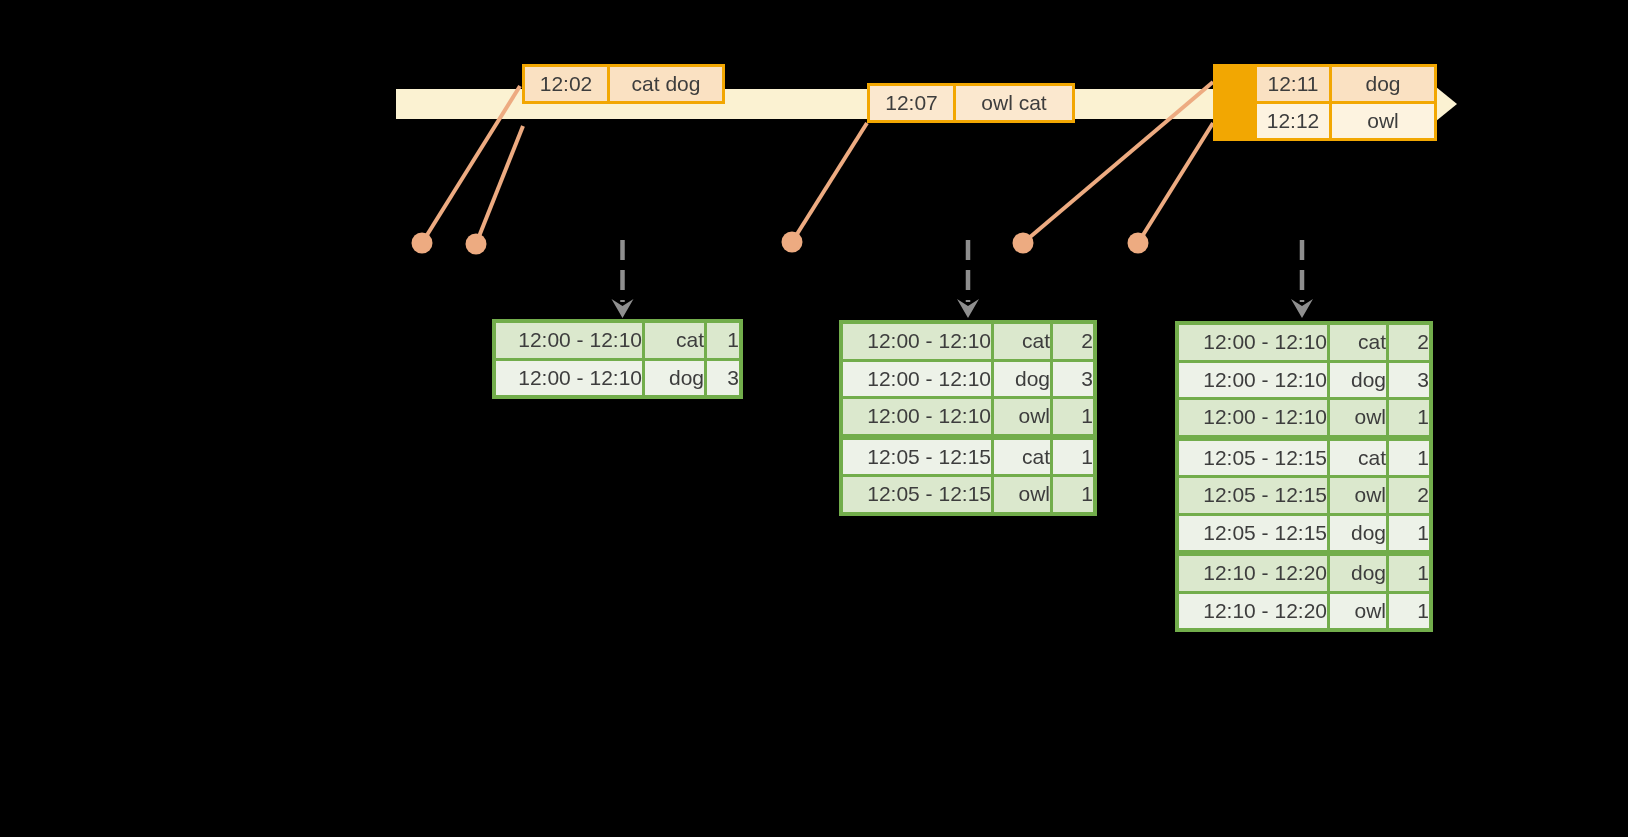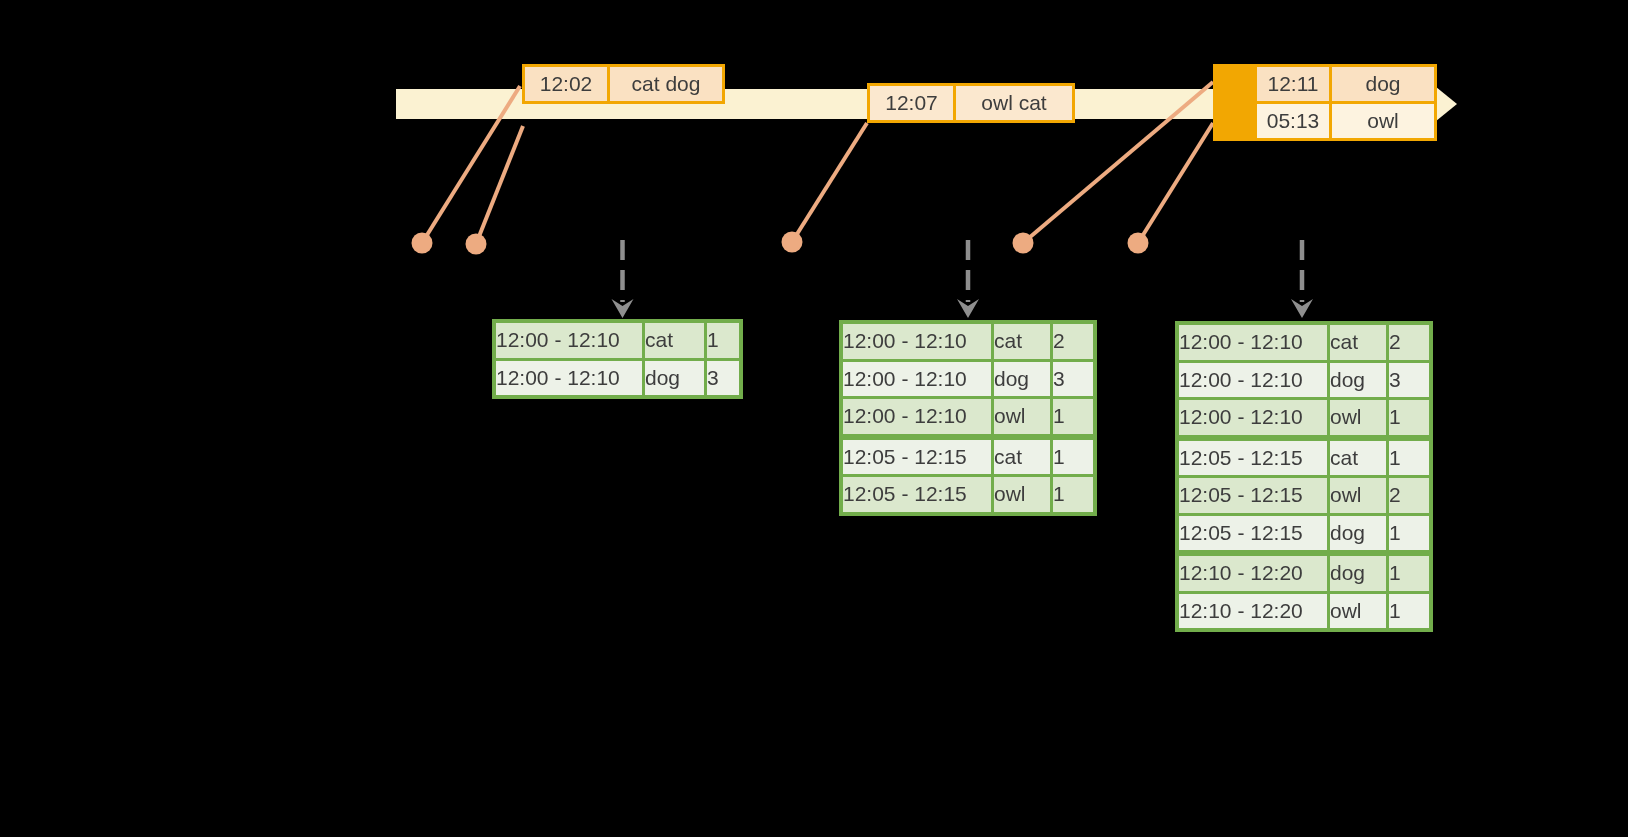--- a/index.html
+++ b/index.html
@@ -24,21 +24,21 @@
   .e-cell{height:34px;line-height:34px;text-align:center;font-size:21px;white-space:nowrap;}
   .c-dark{background:var(--orange-row-dark);}
   .c-light{background:var(--orange-row-light);}
   .c-mid{background:var(--orange-row-mid);}
   
   .g-table{position:absolute;z-index:3;display:flex;flex-direction:column;
     background:var(--green-border);padding:4px;box-sizing:border-box;}
   .g-row{display:grid;column-gap:3px;background:var(--green-border);margin-top:3px;}
   .g-row.first{margin-top:0;}
   .g-row.group-start{margin-top:6px;}
-  .g-cell{height:34.5px;line-height:34.5px;text-align:left;font-size:21px;white-space:nowrap;}
+  .g-cell{height:34.5px;line-height:34.5px;text-align:right;font-size:21px;white-space:nowrap;}
   .g-dark{background:var(--green-row-dark);}
   .g-light{background:var(--green-row-light);}
 </style>
 </head>
 <body>
 
 <div class="canvas">
 
   <div class="band"></div>
   <div class="band-head"></div>
@@ -78,21 +78,21 @@
           <div class="e-cell c-mid">12:07</div>
           <div class="e-cell c-mid">owl cat</div>
         </div>
       </div>
       <div class="e-table" style="left: 1213px; top: 64px; padding-left: 44px;">
         <div class="e-row" style="grid-template-columns: 72px 102px;">
           <div class="e-cell c-dark">12:11</div>
           <div class="e-cell c-dark">dog</div>
         </div>
         <div class="e-row" style="grid-template-columns: 72px 102px;">
-          <div class="e-cell c-light">05:13</div>
+          <div class="e-cell c-light">12:12</div>
           <div class="e-cell c-light">owl</div>
         </div>
       </div>
     </div>
   <div id="result-tables">
       <div class="g-table" style="left: 492px; top: 319px;">
         <div class="g-row first" style="grid-template-columns: 146px 59px 32px;">
           <div class="g-cell g-dark">12:00 - 12:10</div>
           <div class="g-cell g-dark">cat</div>
           <div class="g-cell g-dark">1</div>

